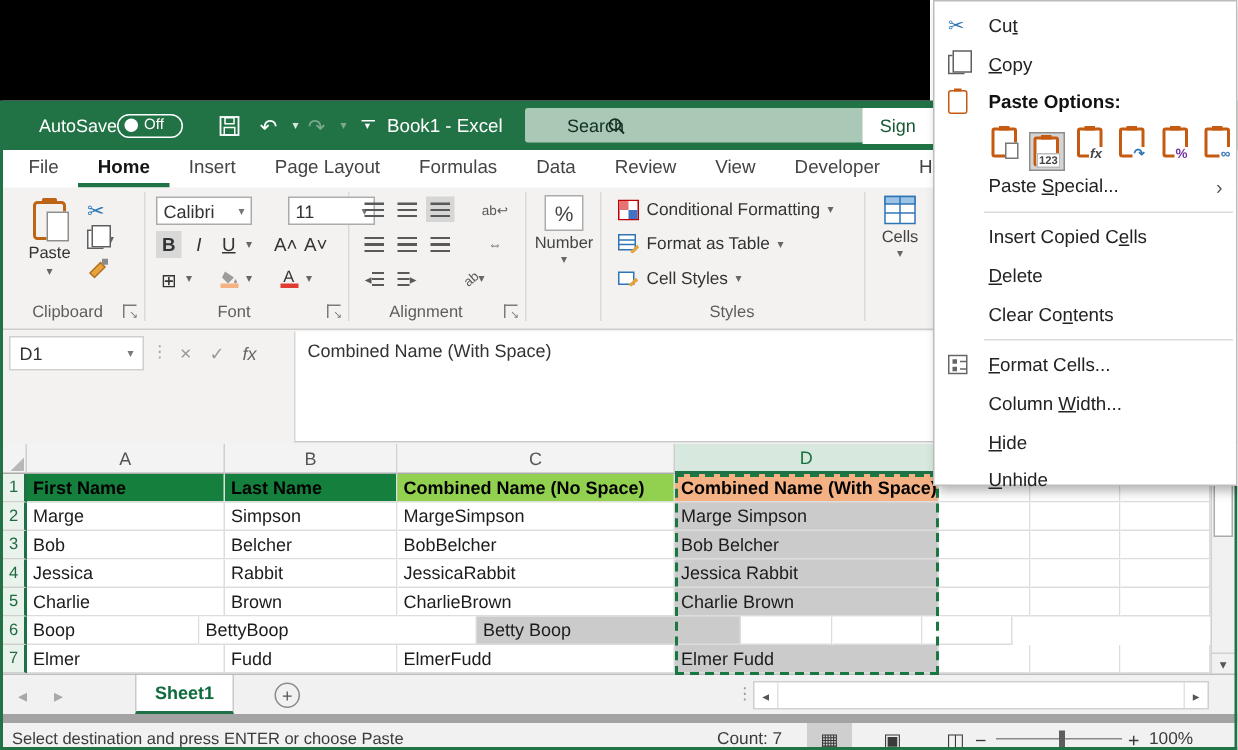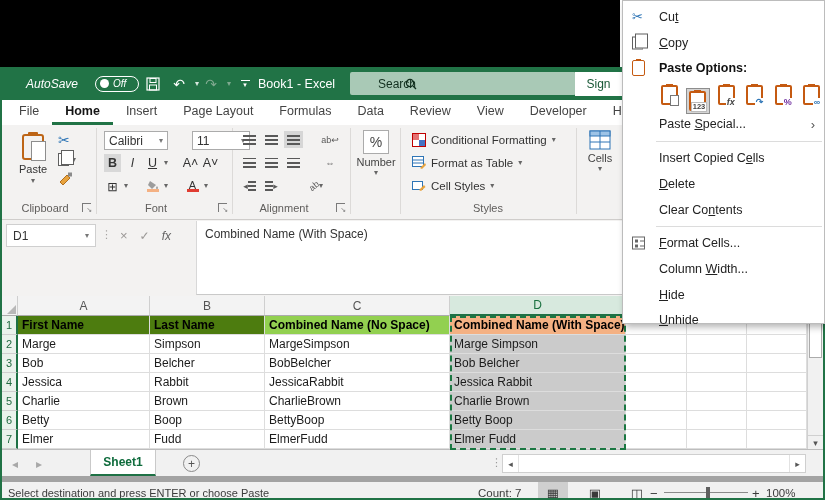--- a/index.html
+++ b/index.html
@@ -12,21 +12,21 @@
   .black-area { left:0; top:0; width:620px; height:67px; background:#000; z-index:10; }
 
   
   .win-edge-left  { left:0; top:67px; width:2px; height:433px; background:#217346; z-index:3; }
   .win-edge-right { left:823px; top:324px; width:2px; height:176px; background:#217346; z-index:3; }
   .win-edge-bottom{ left:0; top:498px; width:825px; height:2px; background:#217346; z-index:3; }
 
   
   .titlebar { left:0; top:67px; width:825px; height:33px; background:#217346; color:#fff; z-index:2; }
   .tb-item { position:absolute; top:0; height:33px; display:flex; align-items:center; color:#fff; font-size:12px; }
-  .autosave { left:26px; gap:17px;font-style:italic; }
+  .autosave { left:26px; gap:0; }
   .as-pill { width:44px; height:16px; border:1px solid #fff; border-radius:9px; display:flex; align-items:center; padding:0 4px; gap:4px; }
   .as-dot { width:9px; height:9px; background:#fff; border-radius:50%; }
   .as-off { font-size:10px; }
   .qat-icon { justify-content:center; width:22px; cursor:default; }
   .save-i { left:142px; }
   .undo-i { left:168px; font-size:14px; }
   .undo-dd { left:186px; font-size:8px; color:#d8e8de; }
   .redo-i { left:200px; font-size:14px; color:#7fa98f; }
   .redo-dd { left:218px; font-size:8px; color:#7fa98f; }
   .qat-chev { left:234px; flex-direction:column; justify-content:center; }
@@ -95,21 +95,21 @@
   .grid { left:2px; top:296px; width:805px; z-index:1; }
   .hrow { display:flex; height:20px; }
   .hcell { background:#F3F3F3; border-right:1px solid #cfcfcf; border-bottom:1px solid #ababab; display:flex; align-items:center; justify-content:center; font-size:12px; color:#555; }
   .hcell.selcol { background:#D7E9DE; color:#19703F; border-bottom:2px solid #1E7145; }
   .corner { background:#F3F3F3; border-right:1px solid #cfcfcf; border-bottom:1px solid #ababab; position:relative; }
   .corner::after { content:""; position:absolute; right:1px; bottom:1px; width:0; height:0; border-left:9px solid transparent; border-bottom:9px solid #b8b8b8; }
   .grow { display:flex; height:19px; }
   .rowhead { width:16px; background:#EAF2EC; color:#216A41; border-right:2px solid #1E7145; border-bottom:1px solid #cfcfcf; display:flex; align-items:center; justify-content:center; font-size:11px; }
   .cell { border-right:1px solid #ddd; border-bottom:1px solid #ddd; font-size:12px; color:#1c1c1c; display:flex; align-items:center; padding-left:4px; background:#fff; overflow:hidden; white-space:nowrap; }
   .hdr { font-weight:bold; color:#000; }
-  .fill-gold { background:#4d7c0f; }
+  .fill-gold { background:#15803d; }
   .fill-green { background:#92D050; }
   .fill-peach { background:#F4B183; }
   .selgray { background:#CBCBCB;text-align:right; }
   .w-rh{width:16px}.w-a{width:132px}.w-b{width:115px}.w-c{width:185px}.w-d{width:176px}.w-e{width:61px}.w-f{width:60px}.w-g{width:60px}
   .ants { left:450px; top:316px; width:176px; height:134px; border:2px dashed #1B7742; z-index:4; pointer-events:none; }
 
   .vscroll { left:807px; top:296px; width:16px; height:153px; background:#F1F1F1; border-left:1px solid #d0d0d0; z-index:1; }
   .vthumb { position:absolute; left:1px; top:22px; width:13px; height:40px; background:#fff; border:1px solid #ababab; }
   .varrow { position:absolute; left:0; bottom:0; width:15px; height:14px; display:flex; align-items:center; justify-content:center; color:#555; font-size:9px; border-top:1px solid #d0d0d0; }
 
@@ -461,21 +461,20 @@
       <div class="cell w-a">Charlie</div>
       <div class="cell w-b">Brown</div>
       <div class="cell w-c">CharlieBrown</div>
       <div class="cell w-d selgray">Charlie Brown</div>
       <div class="cell w-e"></div>
       <div class="cell w-f"></div>
       <div class="cell w-g"></div>
     </div>
     <div class="grow">
       <div class="rowhead">6</div>
-      <div class="cell w-a">Betty</div>
       <div class="cell w-b">Boop</div>
       <div class="cell w-c">BettyBoop</div>
       <div class="cell w-d selgray">Betty Boop</div>
       <div class="cell w-e"></div>
       <div class="cell w-f"></div>
       <div class="cell w-g"></div>
     </div>
     <div class="grow">
       <div class="rowhead">7</div>
       <div class="cell w-a">Elmer</div>

